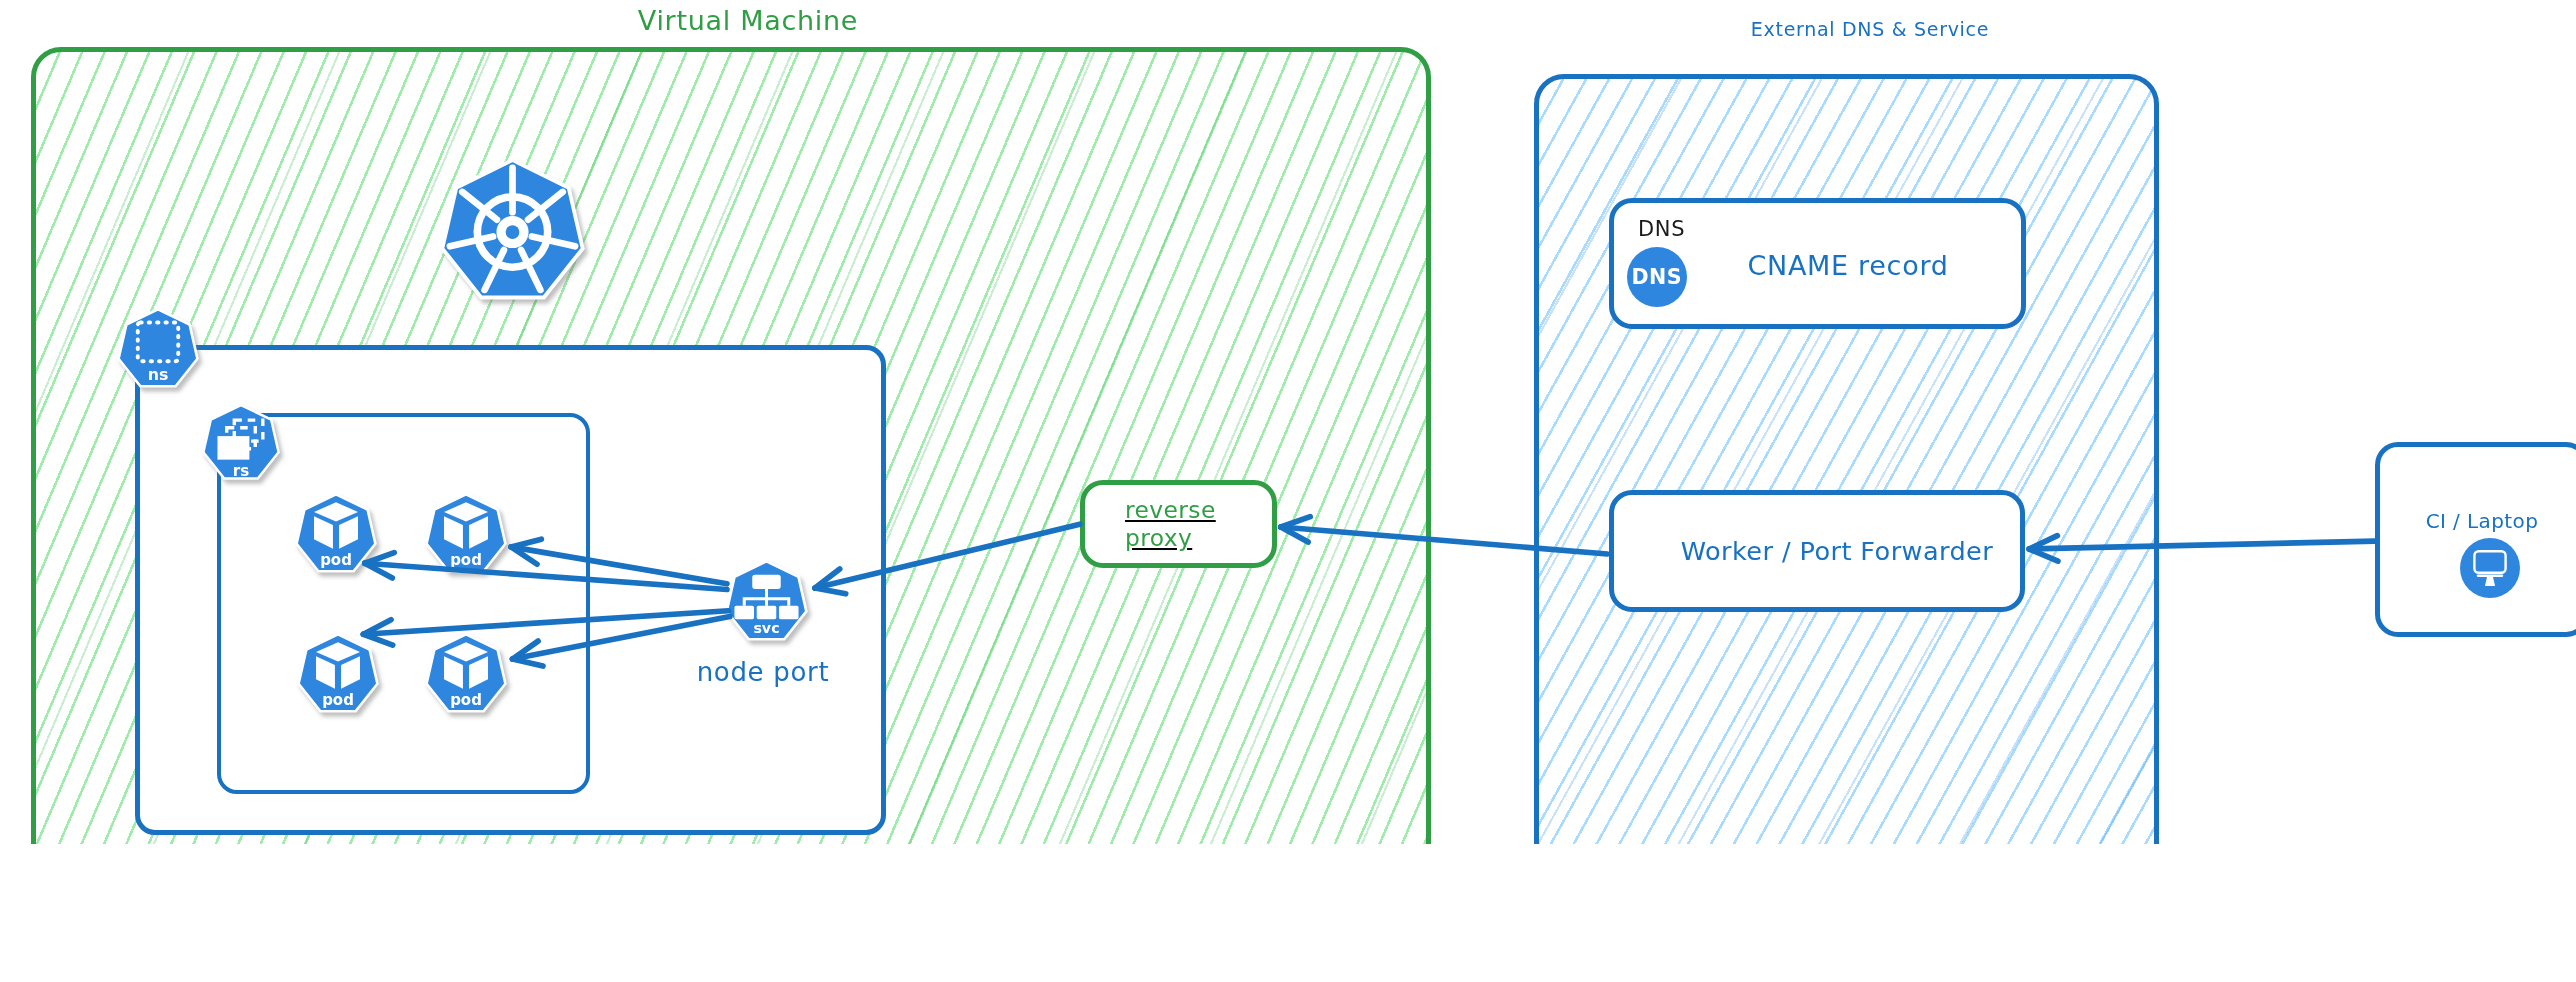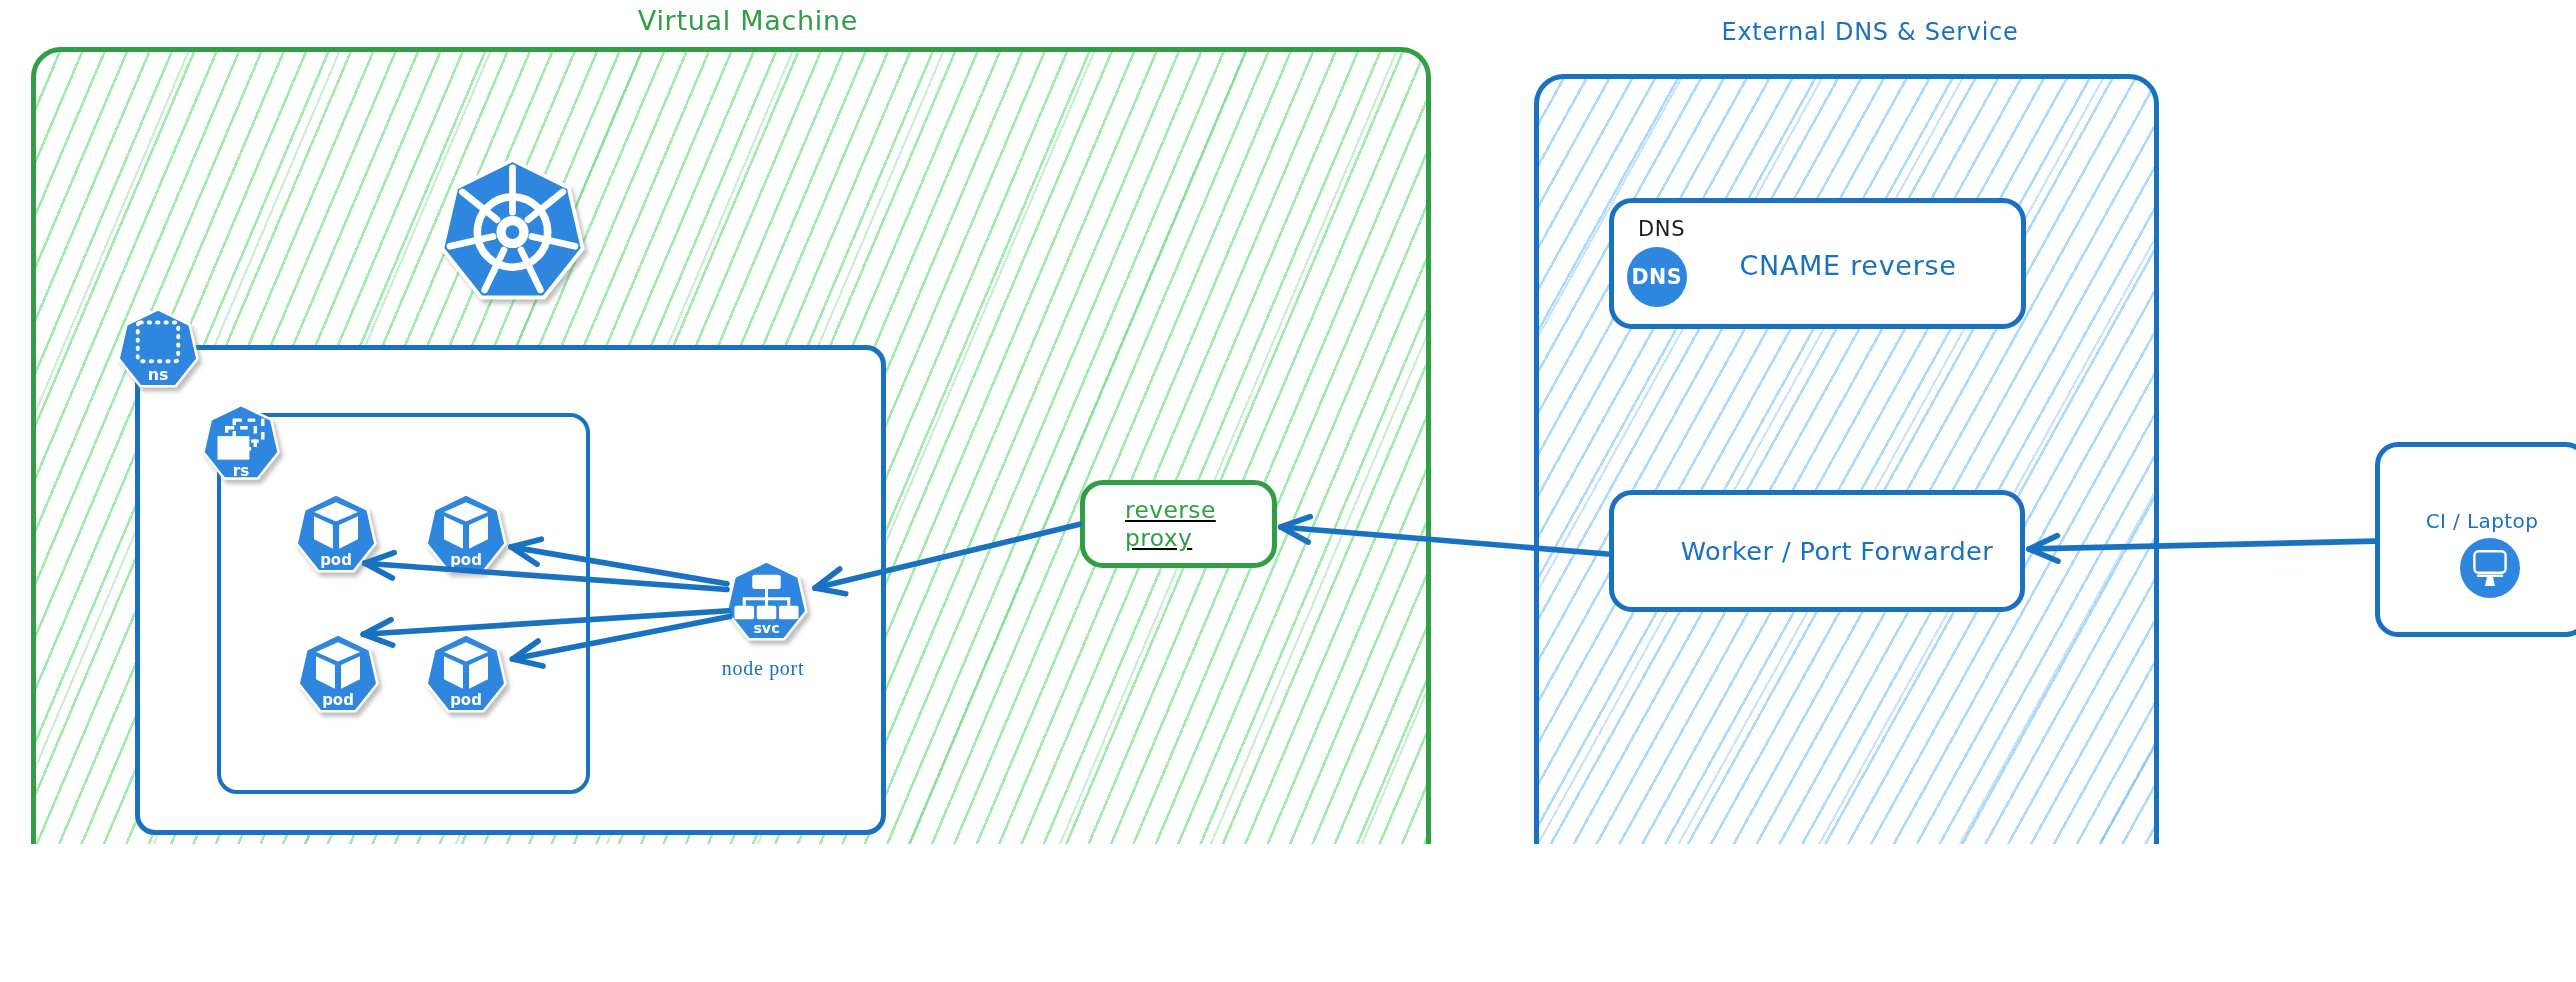--- a/index.html
+++ b/index.html
@@ -21,21 +21,21 @@
   .group.blue{
     left:1510px;top:74px;width:625px;height:903px;
     border:5.7px solid #1971c2;
     background-image:
       repeating-linear-gradient(119deg, rgba(34,139,230,.25) 0 2.1px, transparent 2.1px 123px),
       repeating-linear-gradient(119deg, rgba(165,216,255,.95) 0 2.5px, transparent 2.5px 20px);
     background-color:#fff;
   }
   .group-title{position:absolute;text-align:center;letter-spacing:0.7px;line-height:1.1;font-weight:500;}
   .title-green{left:525px;top:5.7px;width:398px;font-size:27px;color:#2f9e44;}
-  .title-blue{left:1647px;top:18.5px;width:398px;font-size:24px;color:#1971c2;}
+  .title-blue{left:1647px;top:18.5px;width:398px;font-size:19px;color:#1971c2;}
 
   
   .whitebox{position:absolute;box-sizing:border-box;background:#fff;border:5px solid #1971c2;border-radius:20px;}
   .ns-box{left:111px;top:345px;width:751px;height:490px;}
   .rs-box{left:193px;top:413px;width:373px;height:381px;border-width:4.3px;}
 
   
   .card{position:absolute;box-sizing:border-box;background:#fff;border:5.7px solid #1971c2;border-radius:23px;padding-left:40px;}
   .rp-box{left:1056px;top:480px;width:197px;height:88px;border-color:#2f9e44;border-width:5px;
           display:flex;align-items:center;justify-content:center;text-decoration:underline;}
@@ -61,21 +61,21 @@
   .k8s-logo{left:412px;top:149px;width:153px;height:163px;}
   .ns-icon{left:90px;top:304px;width:88px;height:88px;}
   .rs-icon{left:175px;top:400px;width:84px;height:84px;text-decoration:underline;}
   .pod{width:88px;height:88px;text-align:right;}
   .pod-1{left:268px;top:489px;}
   .pod-2{left:398px;top:489px;}
   .pod-3{left:270px;top:629px;}
   .pod-4{left:398px;top:629px;}
   .svc-icon{left:698px;top:556px;width:89px;height:89px;}
   .node-port{position:absolute;left:639px;top:657px;width:200px;text-align:center;
-             font-size:20px;color:#1971c2;letter-spacing:0.7px;font-family:Liberation Serif, serif;}
+             font-size:26px;color:#1971c2;letter-spacing:0.7px;}
 
   
   .arrows{position:absolute;left:0;top:0;width:2576px;height:983px;pointer-events:none;z-index:6;}
 
   .z1{z-index:1}.z2{z-index:2}.z3{z-index:3}
 </style>
 </head>
 <body>
 
 <div class="canvas">
@@ -181,21 +181,21 @@
 
   <div class="card rp-box z3">
     <span>reverse proxy</span>
   </div>
 
   <div class="card dns-card z3">
     <div class="dns-header">DNS</div>
     <div class="dns-badge">
       <span>DNS</span>
     </div>
-    <div class="dns-label">CNAME reverse</div>
+    <div class="dns-label">CNAME record</div>
   </div>
 
   <div class="card ci-card z3">
     <div class="ci-label">CI / Laptop</div>
     <div class="monitor-badge">
       <svg viewBox="0 0 100 100">
         <rect x="24" y="22" width="52" height="36" rx="7" fill="none" stroke="#fff" stroke-width="4"></rect>
         <line x1="30" y1="63" x2="70" y2="63" stroke="#fff" stroke-width="4" stroke-linecap="round"></line>
         <polygon points="45,65 55,65 58.5,80 41.5,80" fill="#fff"></polygon>
       </svg>

